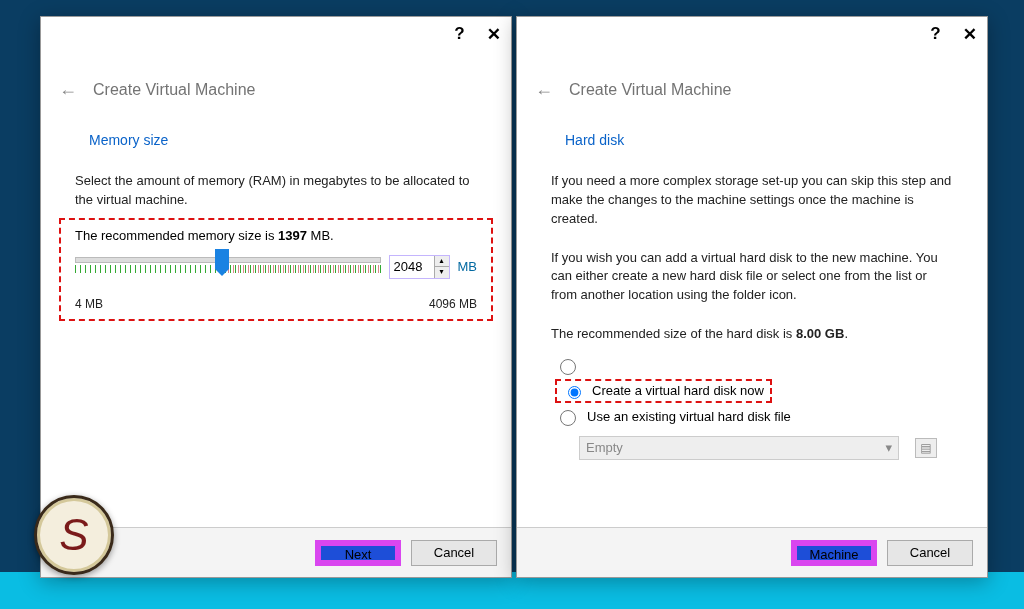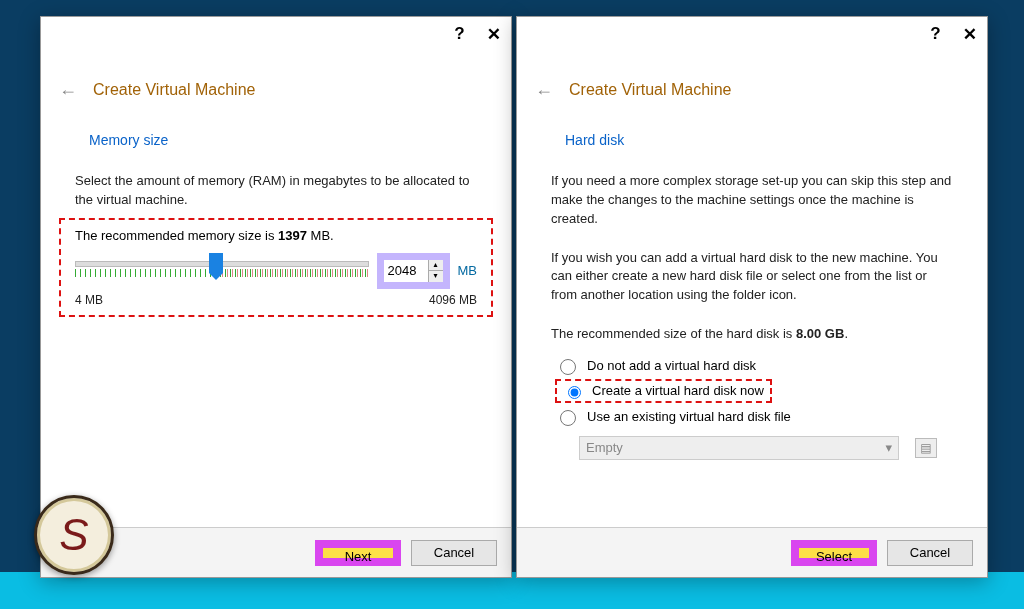--- a/index.html
+++ b/index.html
@@ -34,21 +34,21 @@
   .titlebar span { font-size: 17px; font-weight: bold; cursor: default; }
   .close-x { font-size: 15px; }
 
   .header-row {
     display: flex;
     align-items: center;
     padding: 28px 18px 10px 18px;
     gap: 16px;
   }
   .back-arrow { font-size: 18px; color: #888; }
-  .header-title { font-size: 16px; color: #a16207; }
+  .header-title { font-size: 16px; color: #737373; }
 
   .section-title {
     color: #0a63c9;
     font-size: 14px;
     font-weight: 400;
     padding: 22px 34px 8px 48px;
   }
 
   .body-text {
     padding: 16px 34px 4px 34px;
@@ -110,21 +110,21 @@
     position: absolute;
     bottom: -7px; left: 0;
     border-left: 7px solid transparent;
     border-right: 7px solid transparent;
     border-top: 7px solid #1a82e2;
   }
 
   .spinner-box {
     display: flex;
     align-items: stretch;
-    border: 7px solid #c4b5fd;
+    border: 1px solid #c4b5fd;
   }
   .spinner-input {
     width: 44px;
     padding: 3px 4px;
     border: none;
     outline: none;
     font-size: 13px;
     text-align: left;
   }
   .spinner-btns {
@@ -144,21 +144,21 @@
   }
   .spinner-btns div:last-child { border-bottom: none; }
 
   .unit-label { color: #0369a1; }
 
   .slider-minmax {
     display: flex;
     justify-content: space-between;
     font-size: 12px;
     color: #222;
-    margin-top: 4px;
+    margin-top: 16px;
   }
 
   .button-bar {
     position: absolute;
     bottom: 0; left: 0; right: 0;
     height: 50px;
     border-top: 1px solid #ccc;
     background: #f4f4f4;
     display: flex;
     justify-content: flex-end;
@@ -167,21 +167,21 @@
     gap: 10px;
   }
   .btn {
     width: 86px;
     height: 26px;
     font-size: 13px;
     background: #e6e6e6;
     border: 1px solid #aaa;
     cursor: pointer;
   }
-  .btn.primary { border: 8px solid #d946ef; background: #fde047; }
+  .btn.primary { border: 6px solid #d946ef; background: #1d4ed8; }
 
   .radio-row {
     display: flex;
     align-items: center;
     gap: 8px;
     padding: 4px 0 4px 10px;
   }
   .radio-row input[type=radio] {
     width: 16px; height: 16px;
     accent-color: #000;
@@ -304,38 +304,37 @@
 
   <div class="body-text">If you need a more complex storage set-up you can skip this step and make the changes to the machine settings once the machine is created.</div>
   <div class="body-text">If you wish you can add a virtual hard disk to the new machine. You can either create a new hard disk file or select one from the list or from another location using the folder icon.</div>
   <div class="body-text">
     <span>The recommended size of the hard disk is </span><b>8.00 GB</b><span>.</span>
   </div>
 
   <div style="padding: 4px 28px 0 28px;">
     <label class="radio-row">
       <input type="radio" name="hd" style="">
-      <span>Do not add a virtual hard disk</span>
     </label>
     <label class="highlight-radio">
       <input type="radio" name="hd" checked="" style="">
       <span>Create a virtual hard disk now</span>
     </label>
     <label class="radio-row">
       <input type="radio" name="hd" style="">
       <span>Use an existing virtual hard disk file</span>
     </label>
     <div class="disk-select">
       <div class="disk-select-box">
         <span>Empty</span>
         <span>▾</span>
       </div>
       <div class="folder-icon">▤</div>
     </div>
   </div>
 
   <div class="button-bar">
-    <button class="btn primary">Select</button>
+    <button class="btn primary">Machine</button>
     <button class="btn">Cancel</button>
   </div>
 </div>
 
 <div class="logo">S</div>
 
 </body></html>

